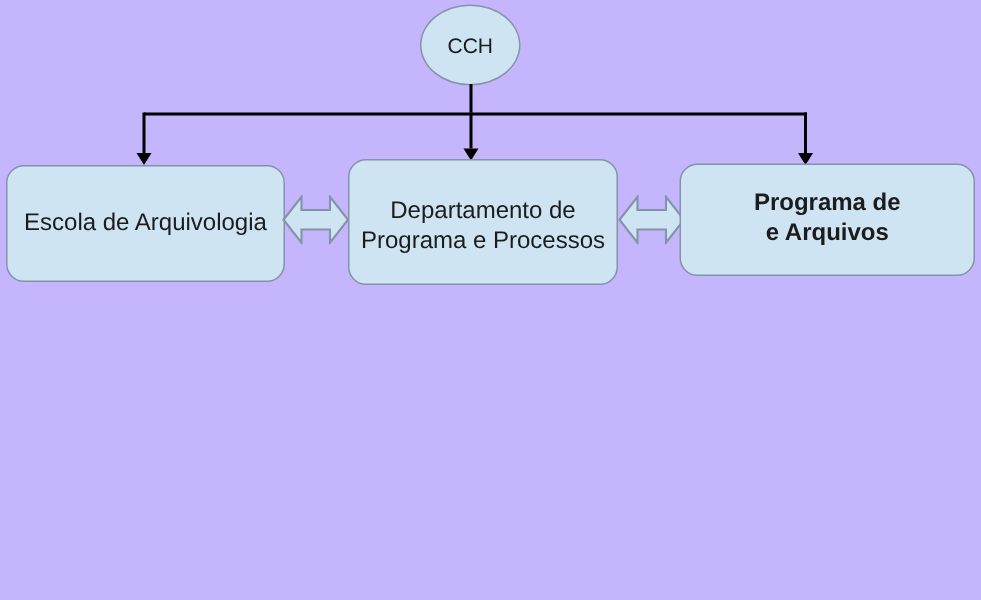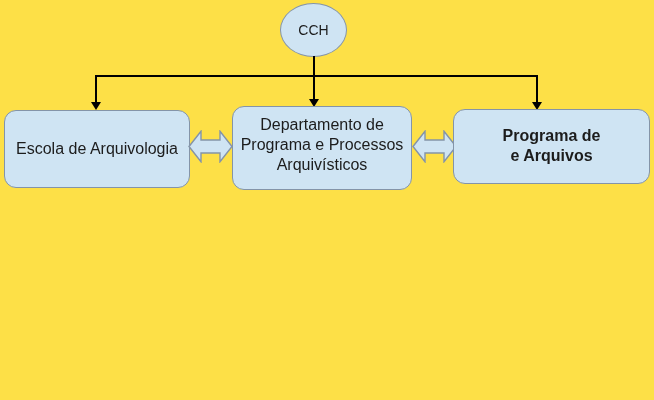--- a/index.html
+++ b/index.html
@@ -1,19 +1,19 @@
 <!DOCTYPE html>
 <html><head>
 <meta charset="utf-8">
 <style>
   html,body{margin:0;padding:0;background:#ffffff;}
   .canvas{
     position:relative;
     width:654px;height:400px;
-    background:#fde047;
+    background:#c4b5fd;
     font-family:"Liberation Sans",sans-serif;
     color:#1c1c1c;
     overflow:hidden;
   }
   
   .root-ellipse{
     position:absolute;left:280px;top:3px;width:67px;height:54px;
     background:#cfe4f3;border:1px solid #8494a8;border-radius:50%;
     display:flex;align-items:center;justify-content:center;
     font-size:14px;
@@ -37,21 +37,21 @@
   
   .box{
     position:absolute;
     background:#cfe4f3;border:1.4px solid #8494a8;border-radius:12px;
     box-sizing:border-box;
     text-align:center;
     font-size:16px;line-height:20px;
     overflow:hidden;
   }
   .box-1{left:4px;  top:110px;width:186px;height:78px;padding-top:28px;}
-  .box-2{left:232px;top:106px;width:180px;height:84px;padding-top:8px;}
+  .box-2{left:232px;top:106px;width:180px;height:84px;padding-top:24px;}
   .box-3{left:453px;top:109px;width:197px;height:75px;padding-top:16px;font-weight:bold;}
   .box .ln{white-space:nowrap;}
   
   .dbl-arrow{position:absolute;width:45px;height:33px;}
   .dbl-1{left:188px;top:130px;}
   .dbl-2{left:412px;top:130px;}
 </style>
 </head>
 <body>
 
@@ -74,21 +74,20 @@
     <div class="ln">Escola de Arquivologia</div>
   </div>
 
   <svg class="dbl-arrow dbl-1" viewBox="0 0 45 33">
     <path d="M1 16.5 L13 1.2 L13 10 L32 10 L32 1.2 L44 16.5 L32 31.8 L32 23 L13 23 L13 31.8 Z" fill="#cfe4f3" stroke="#8494a8" stroke-width="1.4" stroke-linejoin="miter"></path>
   </svg>
 
   <div class="box box-2">
     <div class="ln">Departamento de</div>
     <div class="ln">Programa e Processos</div>
-    <div class="ln">Arquivísticos</div>
   </div>
 
   <svg class="dbl-arrow dbl-2" viewBox="0 0 45 33">
     <path d="M1 16.5 L13 1.2 L13 10 L32 10 L32 1.2 L44 16.5 L32 31.8 L32 23 L13 23 L13 31.8 Z" fill="#cfe4f3" stroke="#8494a8" stroke-width="1.4" stroke-linejoin="miter"></path>
   </svg>
 
   <div class="box box-3">
     <div class="ln">Programa de</div>
     <div class="ln">e Arquivos</div>
   </div>

